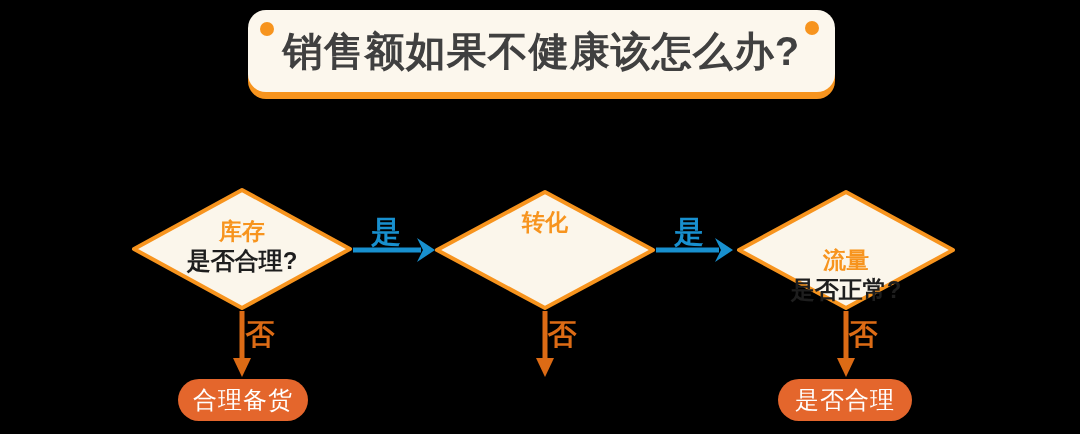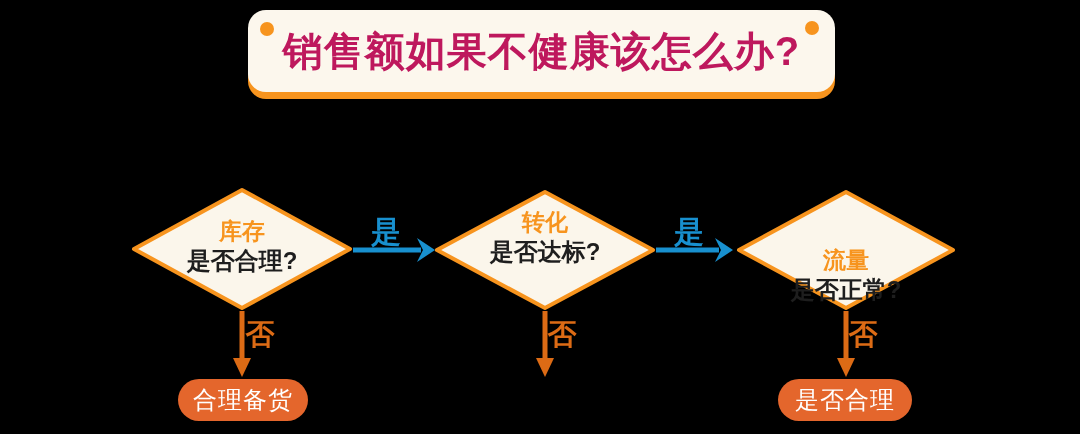--- a/index.html
+++ b/index.html
@@ -8,21 +8,21 @@
     font-family:"Liberation Sans","DejaVu Sans",sans-serif;font-weight:700;
   }
   
   .title-box{
     position:absolute;left:248px;top:10px;width:587px;height:82px;
     background:#FCF7ED;border-radius:18px;
     box-shadow:0 7px 0 0 #F7941E;
     display:flex;align-items:center;justify-content:center;
   }
   .title-text{
-    color:#be185d;font-size:40px;font-weight:800;letter-spacing:1px;white-space:nowrap;
+    color:#404040;font-size:40px;font-weight:800;letter-spacing:1px;white-space:nowrap;
   }
   .dot{position:absolute;width:14px;height:14px;border-radius:50%;background:#F7941E;}
   .dot-left{left:12px;top:12px;}
   .dot-right{right:16px;top:11px;}
   
   .shape-layer{position:absolute;left:0;top:0;width:1080px;height:434px;}
   
   .dlabel{
     position:absolute;width:200px;text-align:center;line-height:1.15;
     display:flex;flex-direction:column;align-items:center;pointer-events:none;
@@ -87,21 +87,20 @@
       <polygon points="837,358 855,358 846,377" fill="#DC6B15"></polygon>
     </g>
   </svg>
 
   <div class="dlabel" style="left:142px;top:218px;">
     <span class="topic">库存</span>
     <span class="question">是否合理?</span>
   </div>
   <div class="dlabel" style="left:445px;top:209px;">
     <span class="topic">转化</span>
-    <span class="question">是否达标?</span>
   </div>
   <div class="dlabel" style="left:746px;top:219px;margin-top:28px;">
     <span class="topic">流量</span>
     <span class="question">是否正常?</span>
   </div>
 
   <div class="yes-label" style="left:361px;top:212px;">是</div>
   <div class="yes-label" style="left:664px;top:212px;">是</div>
   <div class="no-label" style="left:238px;top:315px;">否</div>
   <div class="no-label" style="left:540px;top:315px;">否</div>

